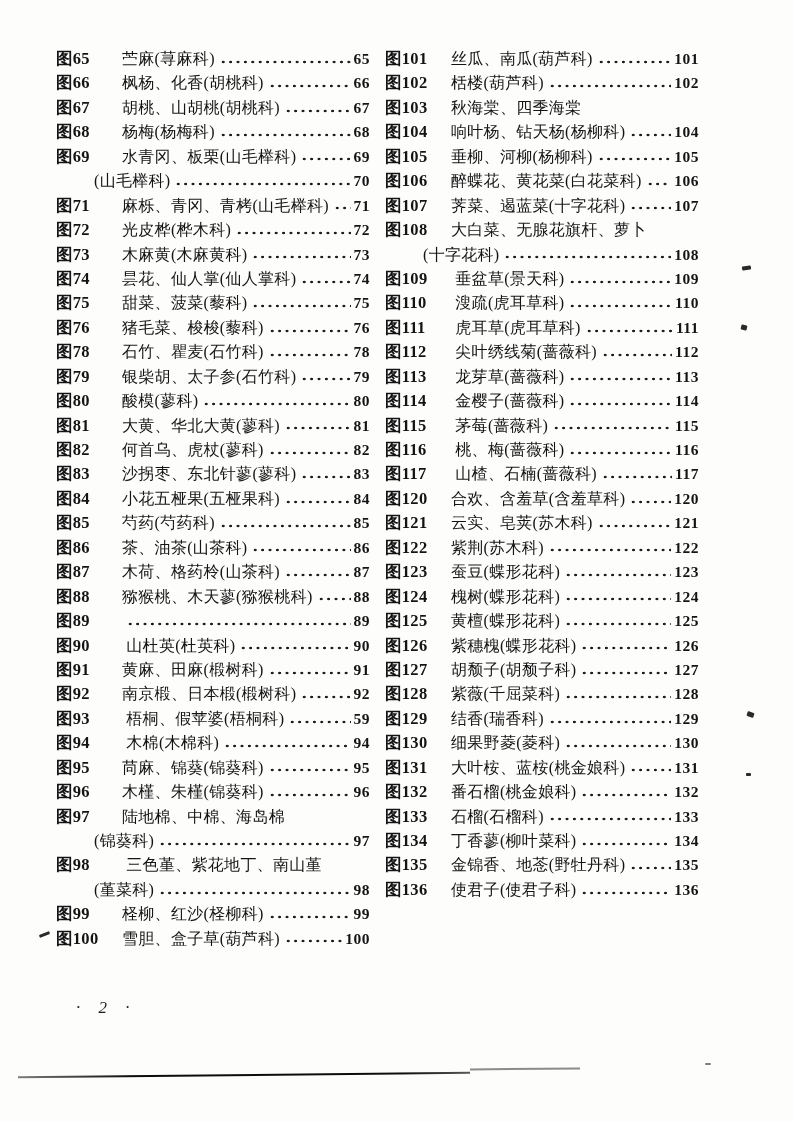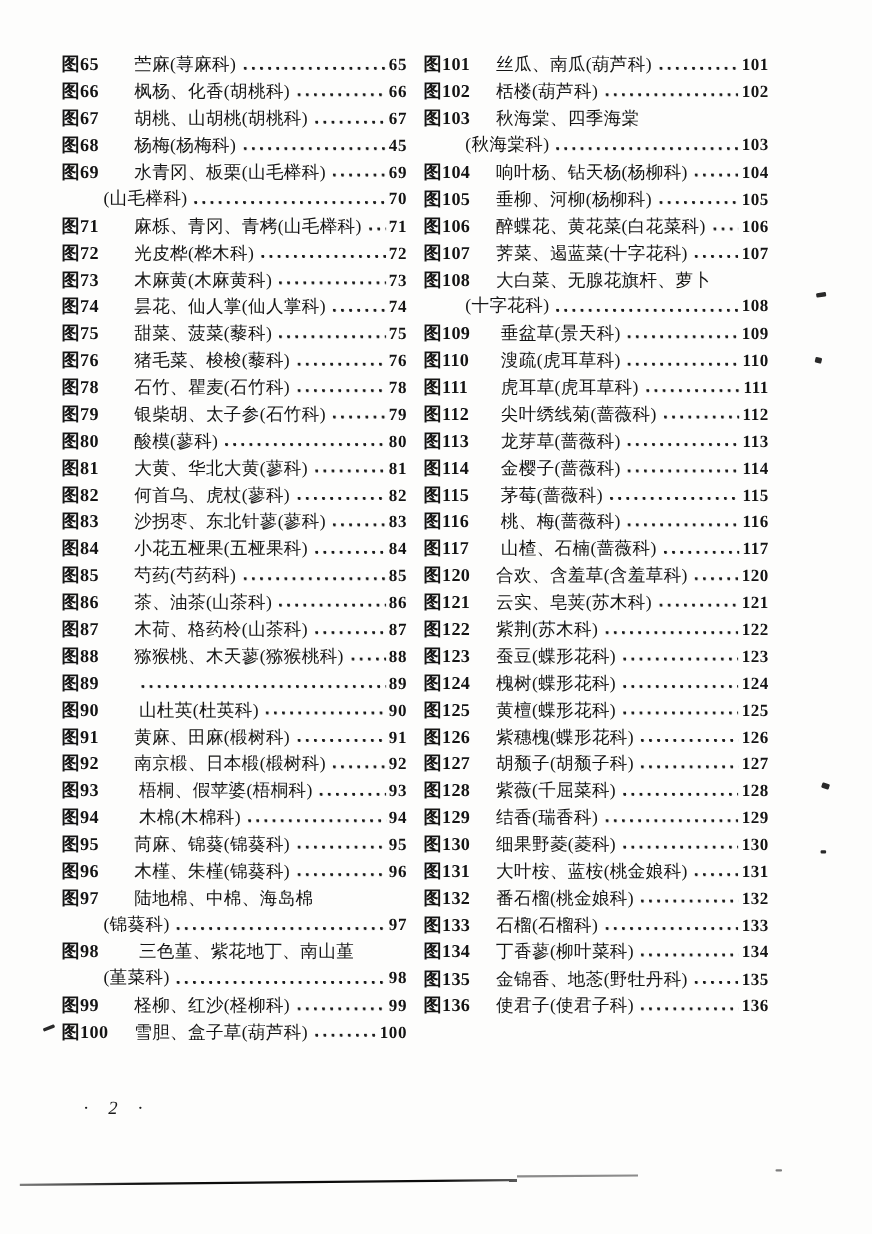--- a/index.html
+++ b/index.html
@@ -80,21 +80,21 @@
         <div class="row">
           <span class="fig">图67</span>
           <span class="title">胡桃、山胡桃(胡桃科)</span>
           <span class="dots"></span>
           <span class="pg">67</span>
         </div>
         <div class="row">
           <span class="fig">图68</span>
           <span class="title">杨梅(杨梅科)</span>
           <span class="dots"></span>
-          <span class="pg">45</span>
+          <span class="pg">68</span>
         </div>
         <div class="row">
           <span class="fig">图69</span>
           <span class="title">水青冈、板栗(山毛榉科)</span>
           <span class="dots"></span>
           <span class="pg">69</span>
         </div>
         <div class="row cont">
           <span class="fig"></span>
           <span class="title">(山毛榉科)</span>
@@ -223,21 +223,21 @@
         <div class="row">
           <span class="fig">图92</span>
           <span class="title">南京椴、日本椴(椴树科)</span>
           <span class="dots"></span>
           <span class="pg">92</span>
         </div>
         <div class="row">
           <span class="fig">图93</span>
           <span class="title"> 梧桐、假苹婆(梧桐科)</span>
           <span class="dots"></span>
-          <span class="pg">93</span>
+          <span class="pg">59</span>
         </div>
         <div class="row">
           <span class="fig">图94</span>
           <span class="title"> 木棉(木棉科)</span>
           <span class="dots"></span>
           <span class="pg">94</span>
         </div>
         <div class="row">
           <span class="fig">图95</span>
           <span class="title">苘麻、锦葵(锦葵科)</span>
@@ -298,26 +298,20 @@
           <span class="fig">图102</span>
           <span class="title">栝楼(葫芦科)</span>
           <span class="dots"></span>
           <span class="pg">102</span>
         </div>
         <div class="row nopage">
           <span class="fig">图103</span>
           <span class="title">秋海棠、四季海棠</span>
           <span class="dots"></span>
           <span class="pg"></span>
-        </div>
-        <div class="row cont">
-          <span class="fig"></span>
-          <span class="title">(秋海棠科)</span>
-          <span class="dots"></span>
-          <span class="pg">103</span>
         </div>
         <div class="row">
           <span class="fig">图104</span>
           <span class="title">响叶杨、钻天杨(杨柳科)</span>
           <span class="dots"></span>
           <span class="pg">104</span>
         </div>
         <div class="row">
           <span class="fig">图105</span>
           <span class="title">垂柳、河柳(杨柳科)</span>

